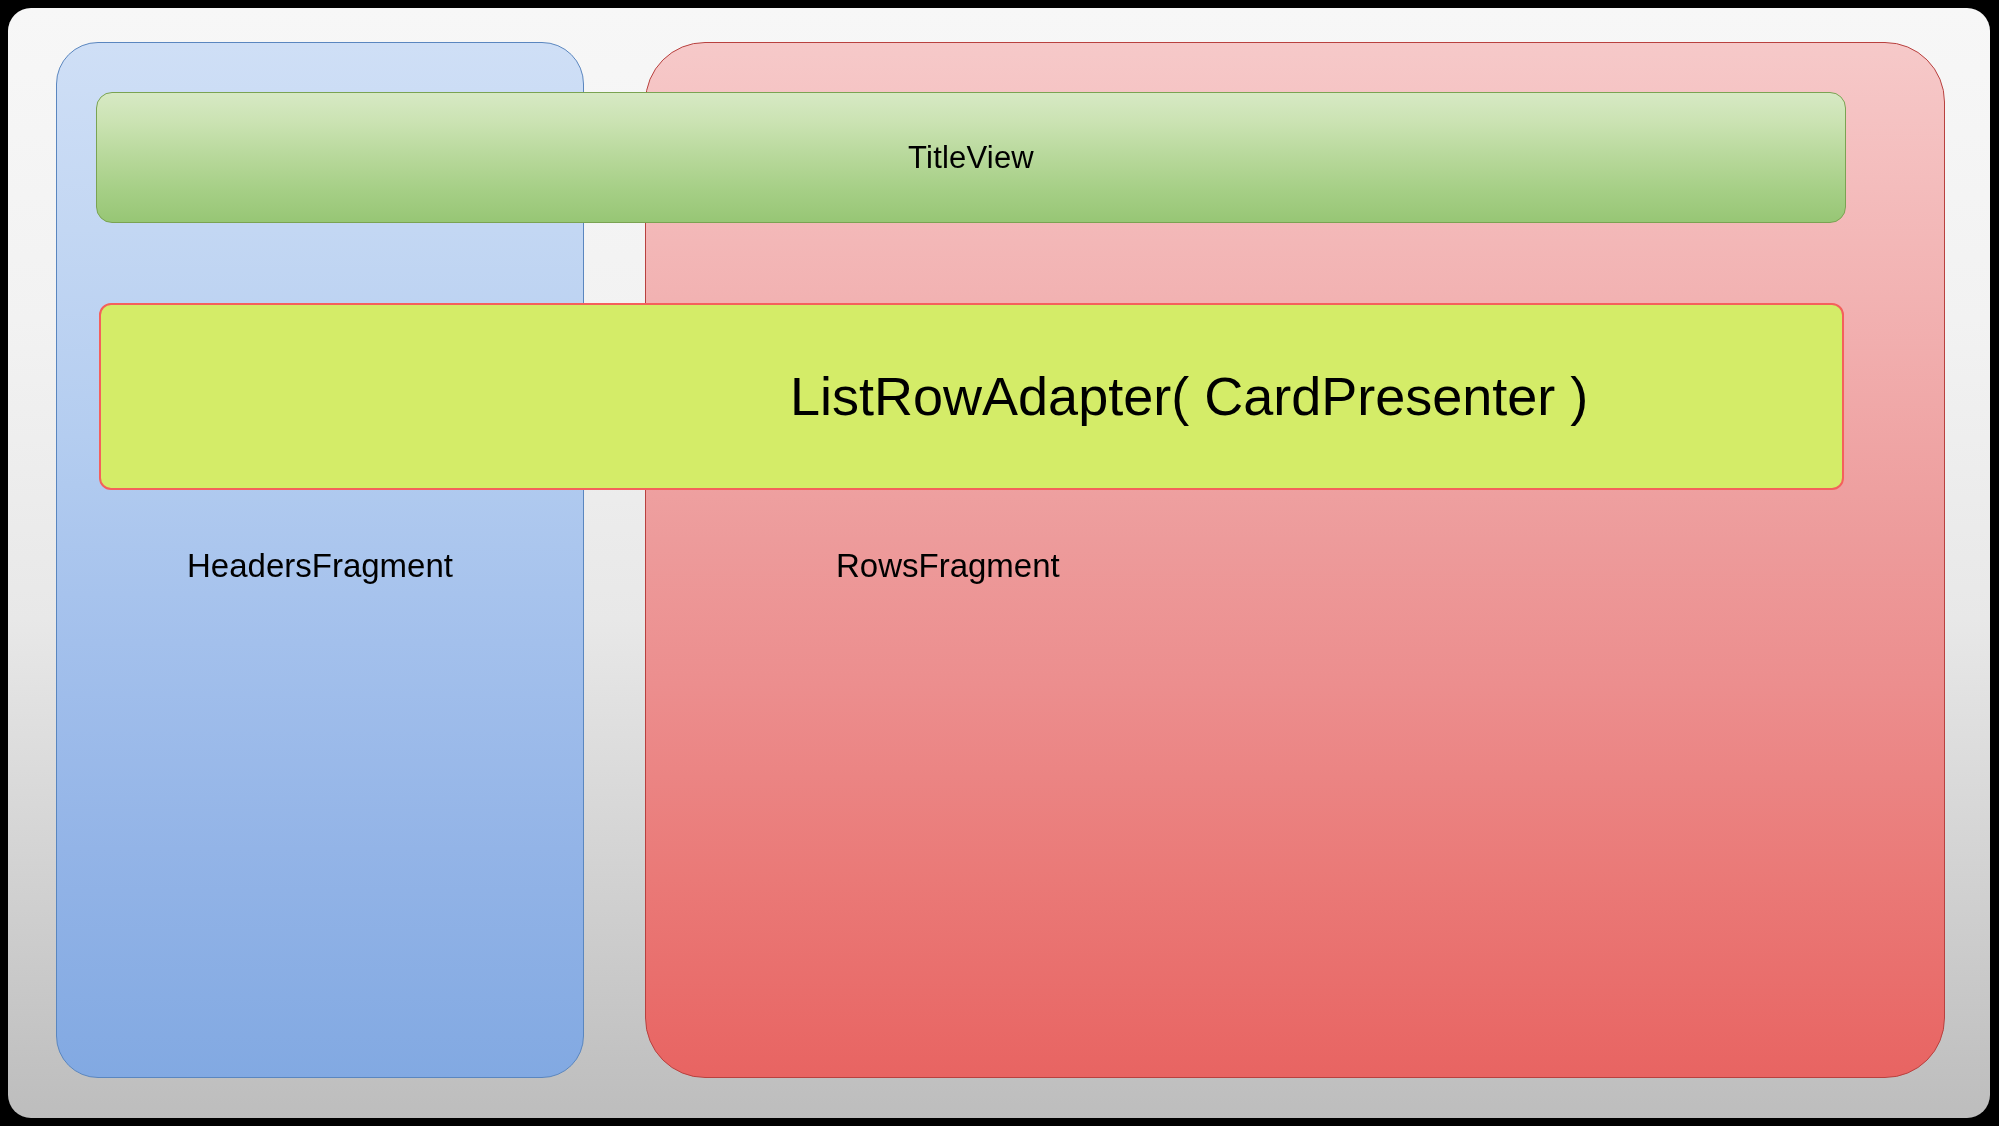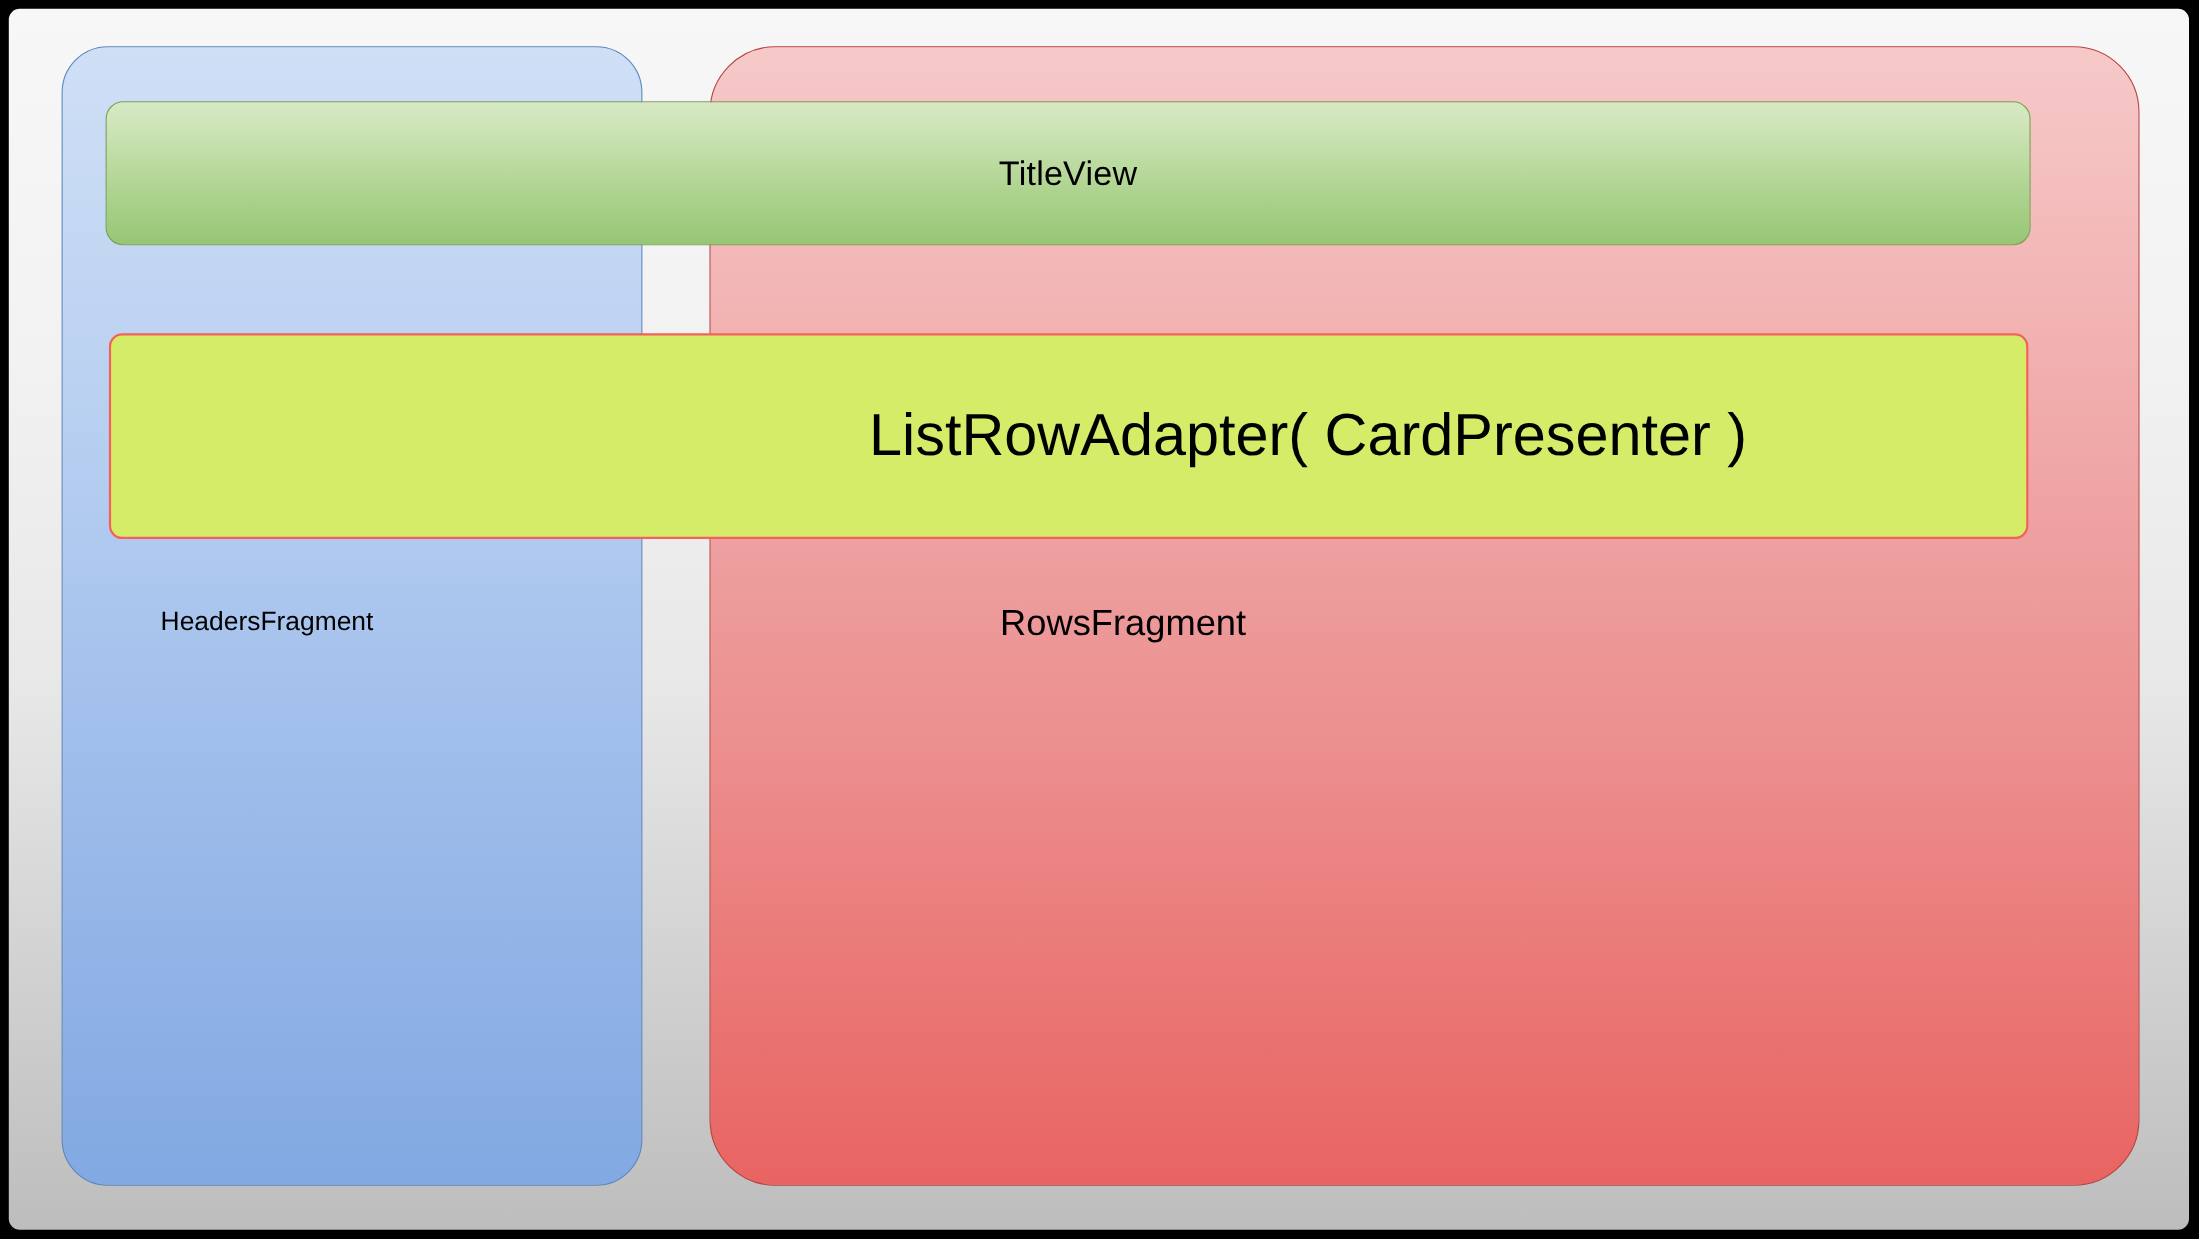--- a/index.html
+++ b/index.html
@@ -21,21 +21,21 @@
     background: #000000;
   }
 
   
   .outer-container {
     position: absolute;
     left: 8px;
     top: 8px;
     width: 1982px;
     height: 1110px;
-    border-radius: 10px;
+    border-radius: 23px;
     background: linear-gradient(180deg,
                 #f7f7f7 0%,
                 #f2f2f2 28%,
                 #e8e8e8 55%,
                 #d2d2d2 78%,
                 #bdbdbd 100%);
     box-shadow: 10px 12px 16px rgba(0,0,0,0.55);
   }
 
   
@@ -142,29 +142,29 @@
     top: 358px;
     font-size: 54px;
     line-height: 60px;
     text-align: center;
   }
 
   .headers-fragment-label {
     left: 138px;
     top: 538px;
     width: 348px;
-    font-size: 24px;
+    text-align: center;
+    font-size: 33px;
     line-height: 40px;
   }
 
   .rows-fragment-label {
     left: 828px;
     top: 538px;
     width: 370px;
-    text-align: center;
     font-size: 33px;
     line-height: 40px;
   }
 </style>
 </head>
 <body>
 
 <div id="canvas">
 
   <div class="outer-container">

